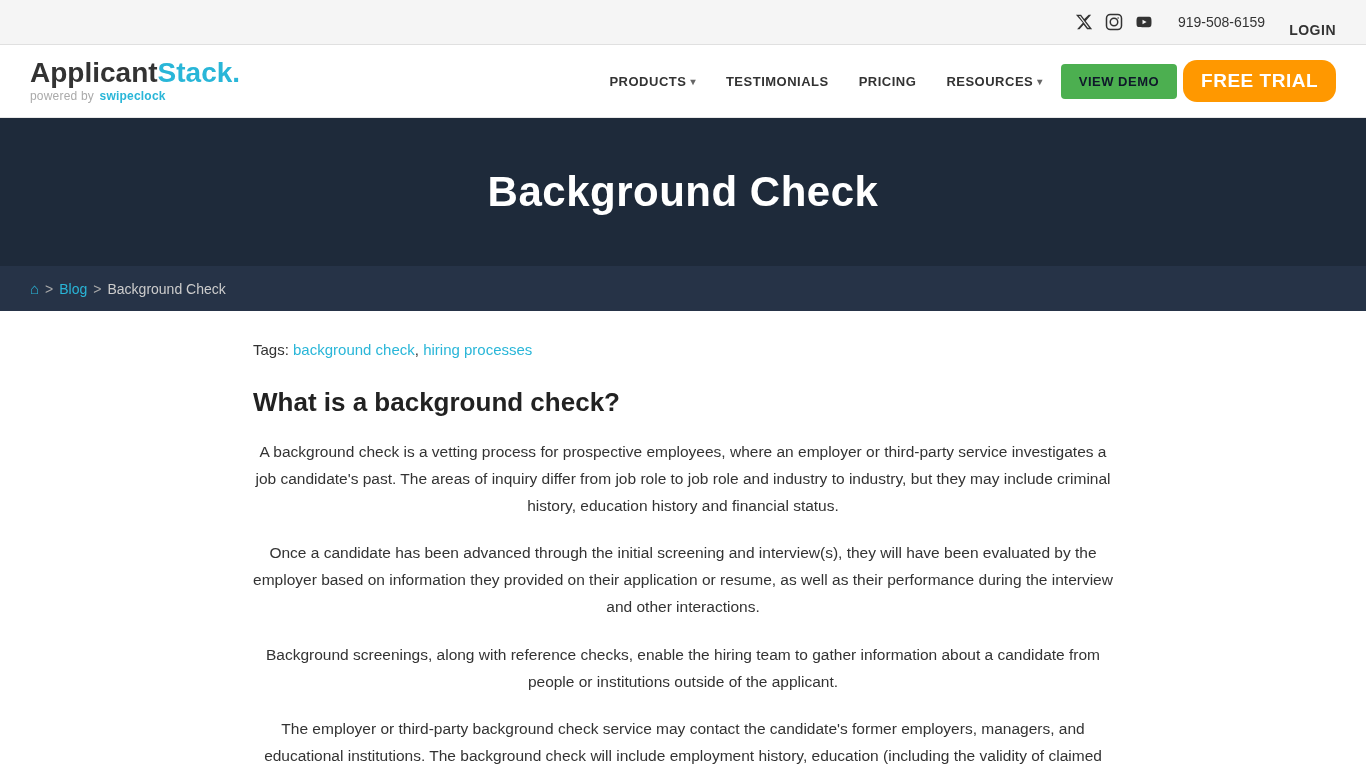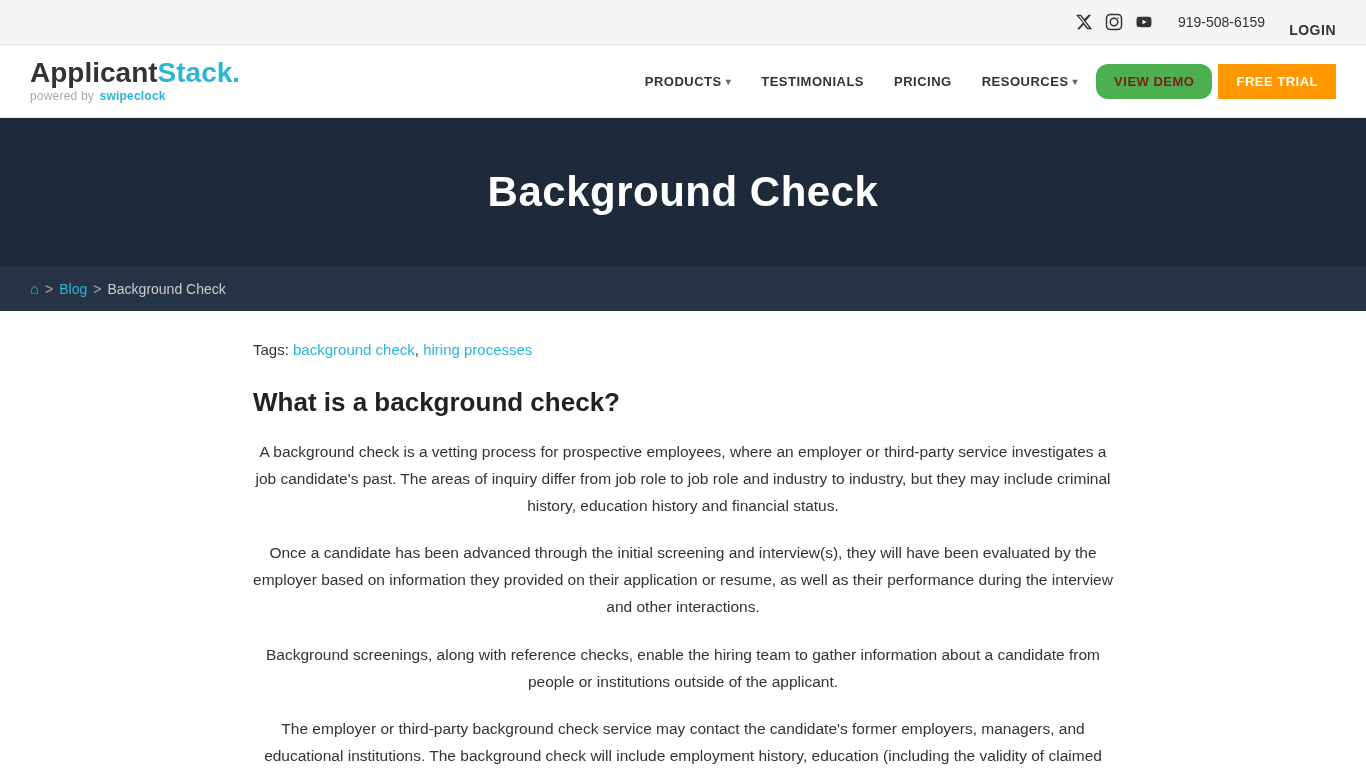--- a/index.html
+++ b/index.html
@@ -93,38 +93,38 @@
       align-items: center;
       gap: 4px;
       justify-content: flex-end;
     }
     .nav-chevron {
       font-size: 10px;
       color: #666;
     }
     .btn-demo {
       background: #4caf50;
-      color: #7f1d1d;
+      color: #0f172a;
       border: none;
       padding: 10px 18px;
       font-size: 13px;
       font-weight: 700;
-      border-radius: 12px;
+      border-radius: 4px;
       cursor: pointer;
       letter-spacing: 0.5px;
       text-transform: uppercase;
     }
     .btn-trial {
       background: #ff9800;
       color: #fff;
       border: none;
       padding: 10px 18px;
-      font-size: 13px;
-      font-weight: 700;
-      border-radius: 0;
+      font-size: 19px;
+      font-weight: 700;
+      border-radius: 14px;
       cursor: pointer;
       letter-spacing: 0.5px;
       text-transform: uppercase;
     }
 
     
     .hero-banner {
       background: #1e2a3a;
       padding: 50px 30px;
       text-align: center;

